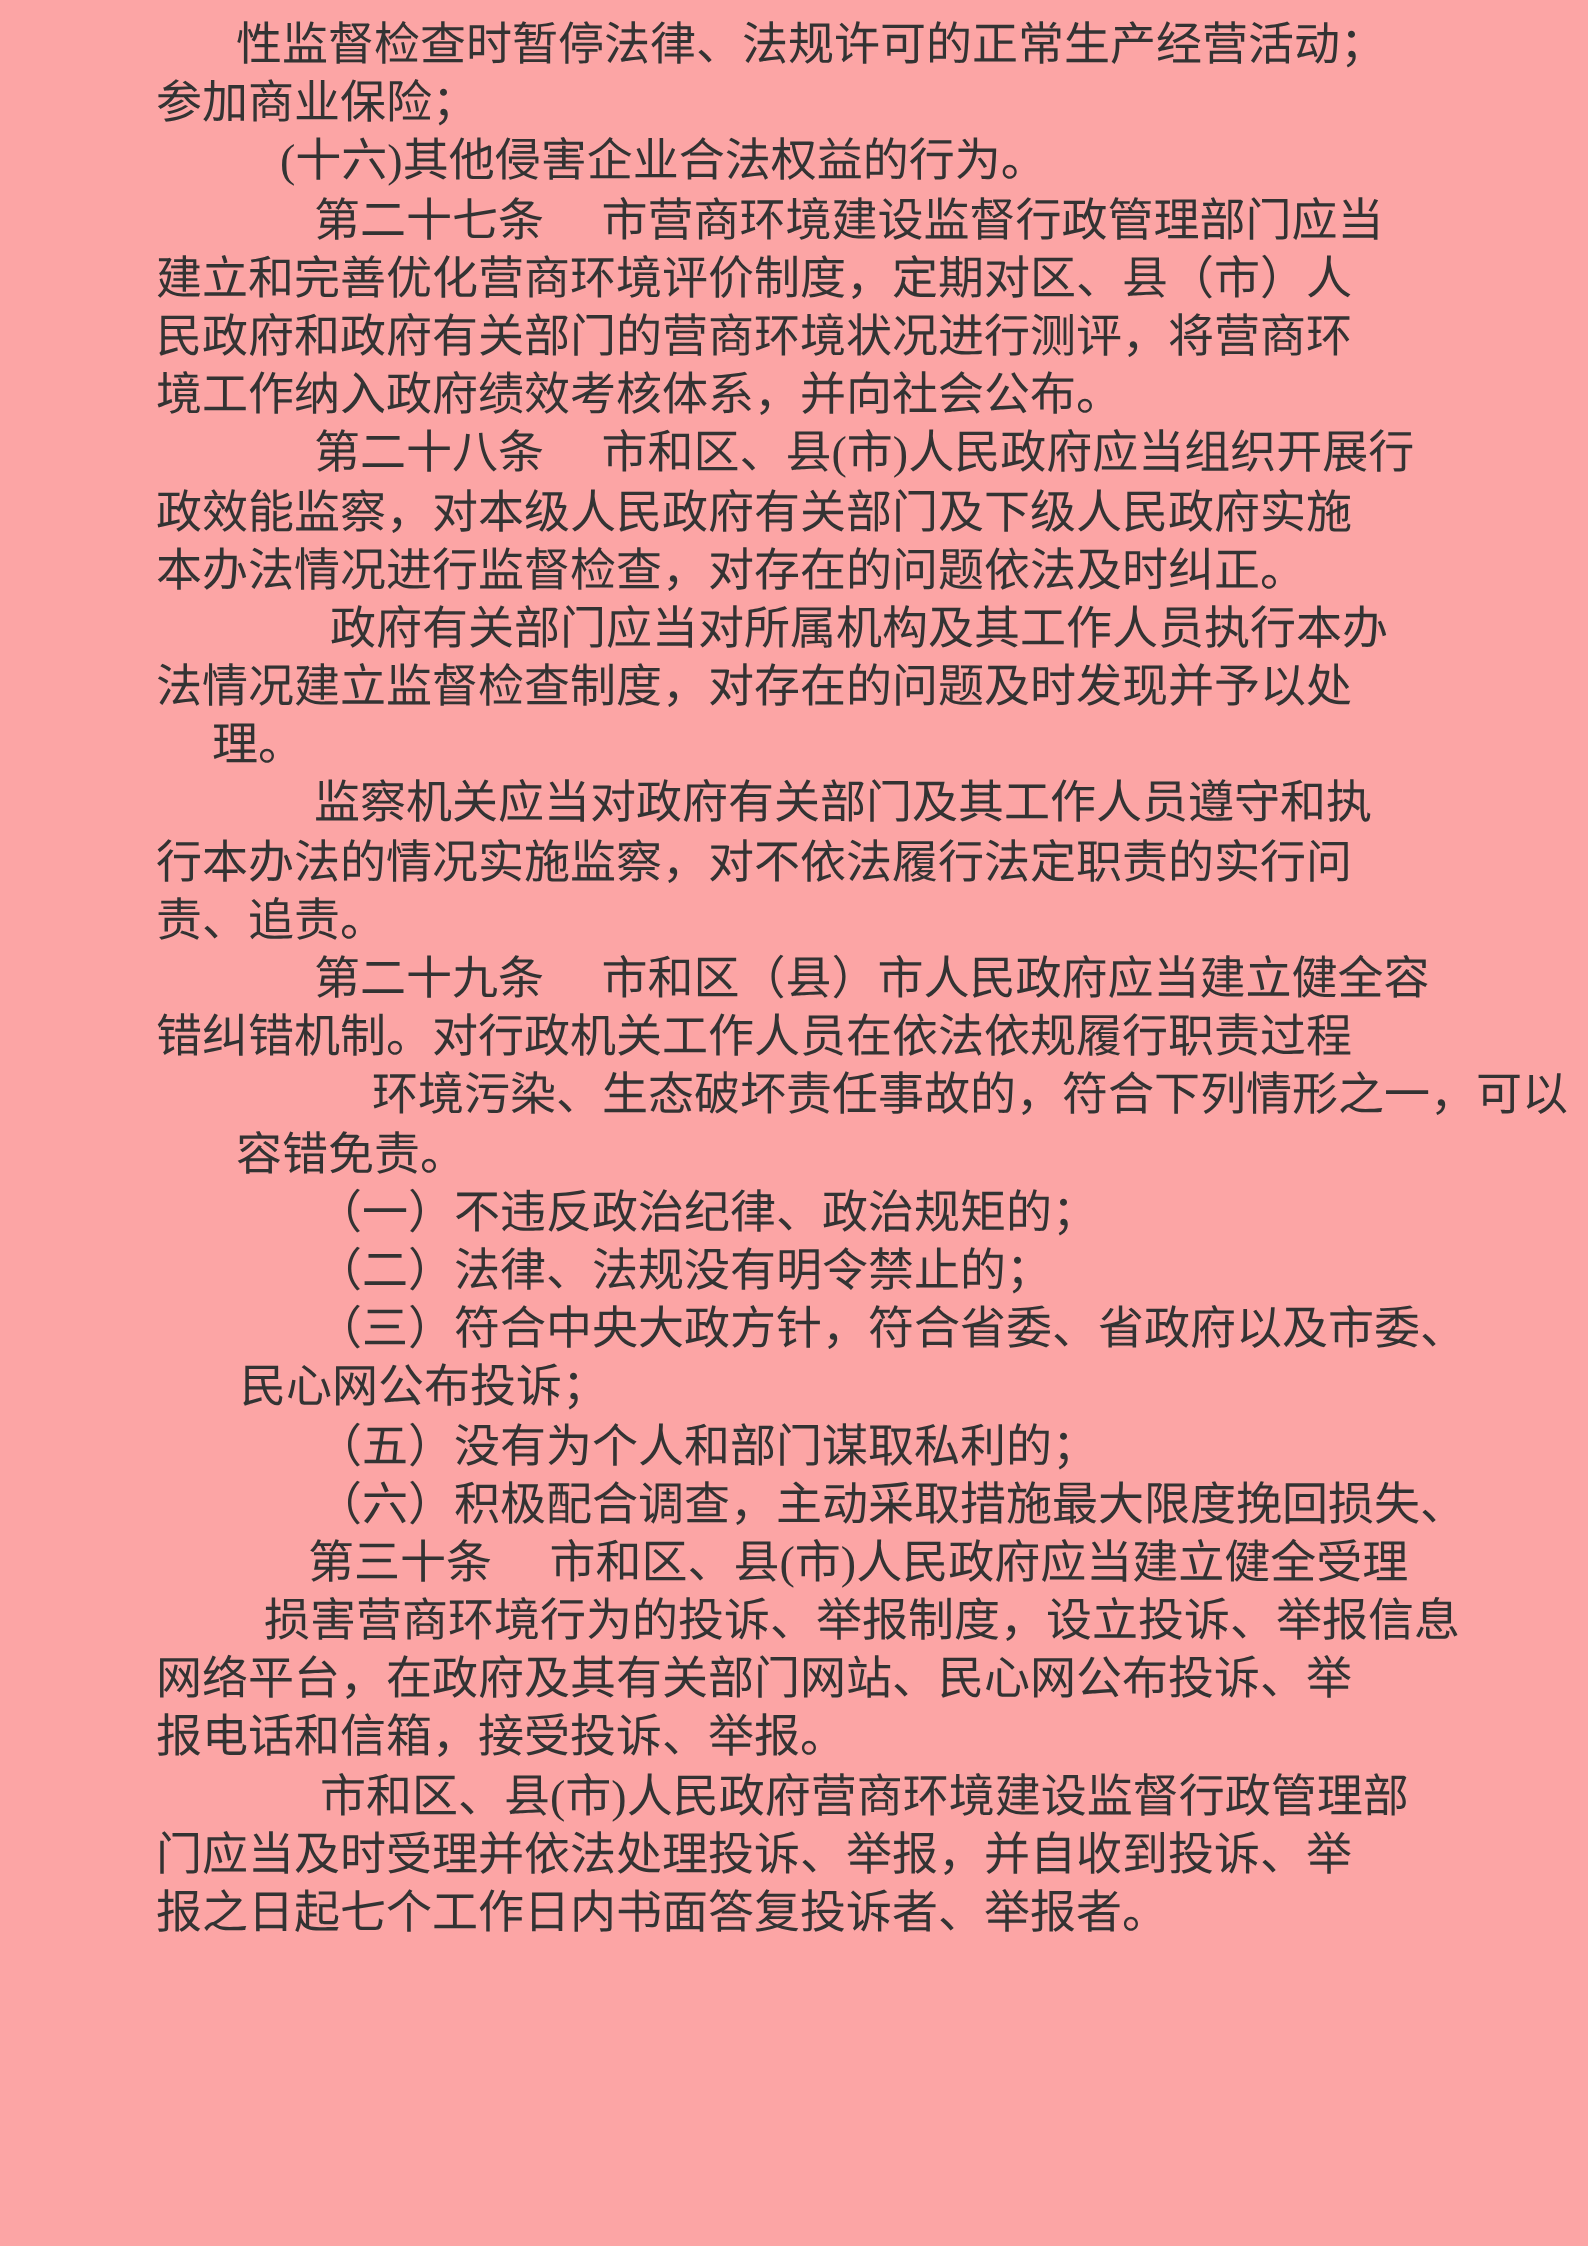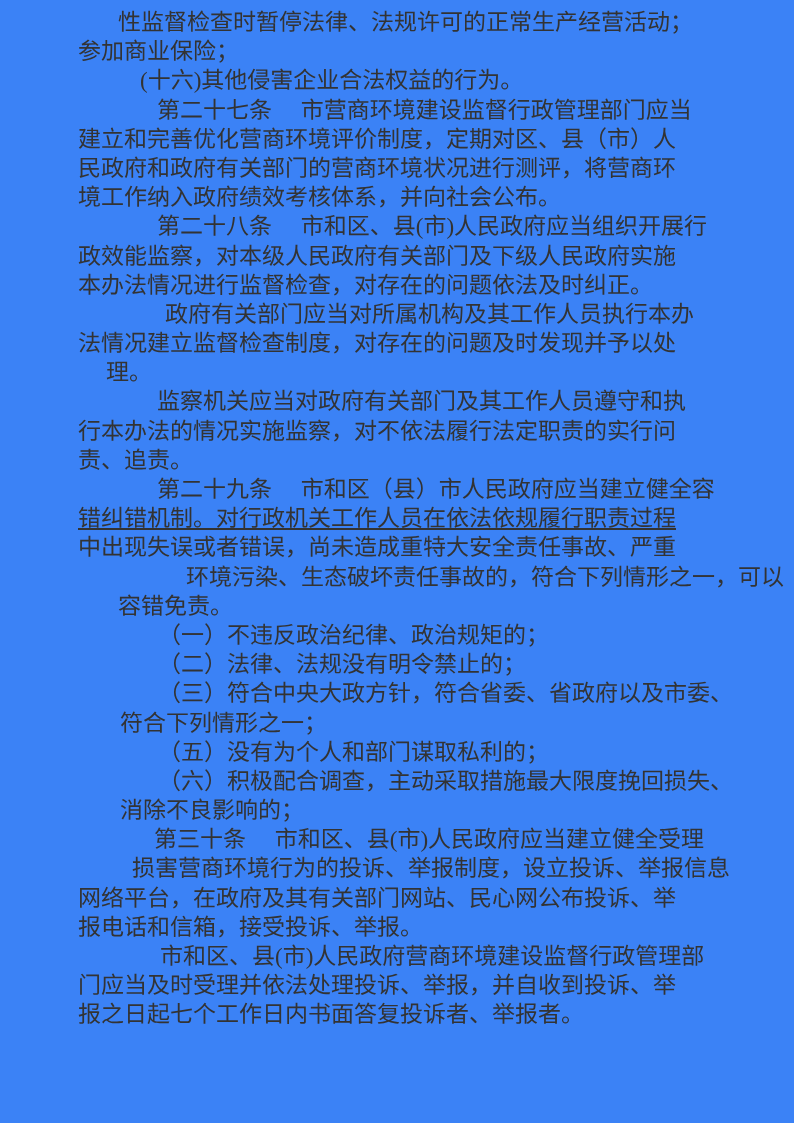--- a/index.html
+++ b/index.html
@@ -27,50 +27,48 @@
   }
   .line {
     white-space: pre;
     height: 29.2px;
     overflow: visible;
   }
 </style>
 </head>
 <body>
 
-<div class="page" style="background: #3b82f6;">
+<div class="page" style="background: #fca5a5;">
   <div class="doc-text" style="color: rgb(51, 51, 51);">
       <div class="line" style="padding-left: 40px;">性监督检查时暂停法律、法规许可的正常生产经营活动；</div>
       <div class="line" style="padding-left: 0px;">参加商业保险；</div>
       <div class="line" style="padding-left: 62px;">(十六)其他侵害企业合法权益的行为。</div>
       <div class="line" style="padding-left: 79px;">第二十七条　 市营商环境建设监督行政管理部门应当</div>
       <div class="line" style="padding-left: 0px;">建立和完善优化营商环境评价制度，定期对区、县（市）人</div>
       <div class="line" style="padding-left: 0px;">民政府和政府有关部门的营商环境状况进行测评，将营商环</div>
       <div class="line" style="padding-left: 0px;">境工作纳入政府绩效考核体系，并向社会公布。</div>
       <div class="line" style="padding-left: 79px;">第二十八条　 市和区、县(市)人民政府应当组织开展行</div>
       <div class="line" style="padding-left: 0px;">政效能监察，对本级人民政府有关部门及下级人民政府实施</div>
       <div class="line" style="padding-left: 0px;">本办法情况进行监督检查，对存在的问题依法及时纠正。</div>
       <div class="line" style="padding-left: 87px;">政府有关部门应当对所属机构及其工作人员执行本办</div>
       <div class="line" style="padding-left: 0px;">法情况建立监督检查制度，对存在的问题及时发现并予以处</div>
       <div class="line" style="padding-left: 28px;">理。</div>
       <div class="line" style="padding-left: 79px;">监察机关应当对政府有关部门及其工作人员遵守和执</div>
       <div class="line" style="padding-left: 0px;">行本办法的情况实施监察，对不依法履行法定职责的实行问</div>
       <div class="line" style="padding-left: 0px;">责、追责。</div>
       <div class="line" style="padding-left: 79px;">第二十九条　 市和区（县）市人民政府应当建立健全容</div>
-      <div class="line" style="padding-left: 0px; text-decoration: underline;">错纠错机制。对行政机关工作人员在依法依规履行职责过程</div>
-      <div class="line" style="padding-left: 0px;">中出现失误或者错误，尚未造成重特大安全责任事故、严重</div>
+      <div class="line" style="padding-left: 0px;">错纠错机制。对行政机关工作人员在依法依规履行职责过程</div>
       <div class="line" style="padding-left: 0px; text-align: right;">环境污染、生态破坏责任事故的，符合下列情形之一，可以</div>
       <div class="line" style="padding-left: 40px;">容错免责。</div>
       <div class="line" style="padding-left: 80px;">（一）不违反政治纪律、政治规矩的；</div>
       <div class="line" style="padding-left: 80px;">（二）法律、法规没有明令禁止的；</div>
       <div class="line" style="padding-left: 80px;">（三）符合中央大政方针，符合省委、省政府以及市委、</div>
-      <div class="line" style="padding-left: 42px;">符合下列情形之一；</div>
+      <div class="line" style="padding-left: 42px;">民心网公布投诉；</div>
       <div class="line" style="padding-left: 80px;">（五）没有为个人和部门谋取私利的；</div>
       <div class="line" style="padding-left: 80px;">（六）积极配合调查，主动采取措施最大限度挽回损失、</div>
-      <div class="line" style="padding-left: 42px;">消除不良影响的；</div>
       <div class="line" style="padding-left: 76px;">第三十条　 市和区、县(市)人民政府应当建立健全受理</div>
       <div class="line" style="padding-left: 0px; text-align: center;">损害营商环境行为的投诉、举报制度，设立投诉、举报信息</div>
       <div class="line" style="padding-left: 0px;">网络平台，在政府及其有关部门网站、民心网公布投诉、举</div>
       <div class="line" style="padding-left: 0px;">报电话和信箱，接受投诉、举报。</div>
       <div class="line" style="padding-left: 82px;">市和区、县(市)人民政府营商环境建设监督行政管理部</div>
       <div class="line" style="padding-left: 0px;">门应当及时受理并依法处理投诉、举报，并自收到投诉、举</div>
       <div class="line" style="padding-left: 0px;">报之日起七个工作日内书面答复投诉者、举报者。</div>
     </div>
 </div>
 

